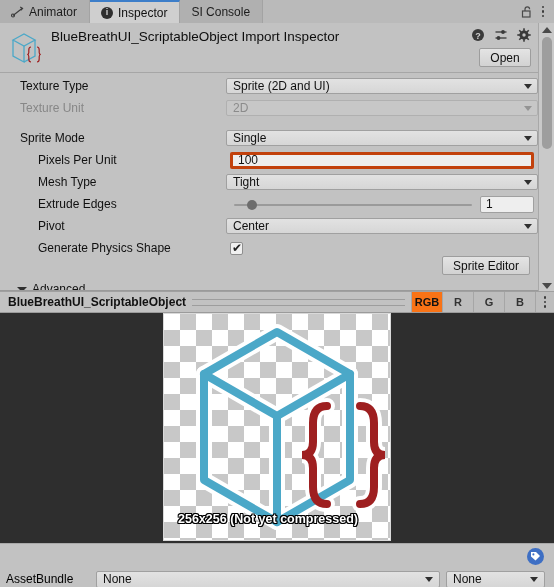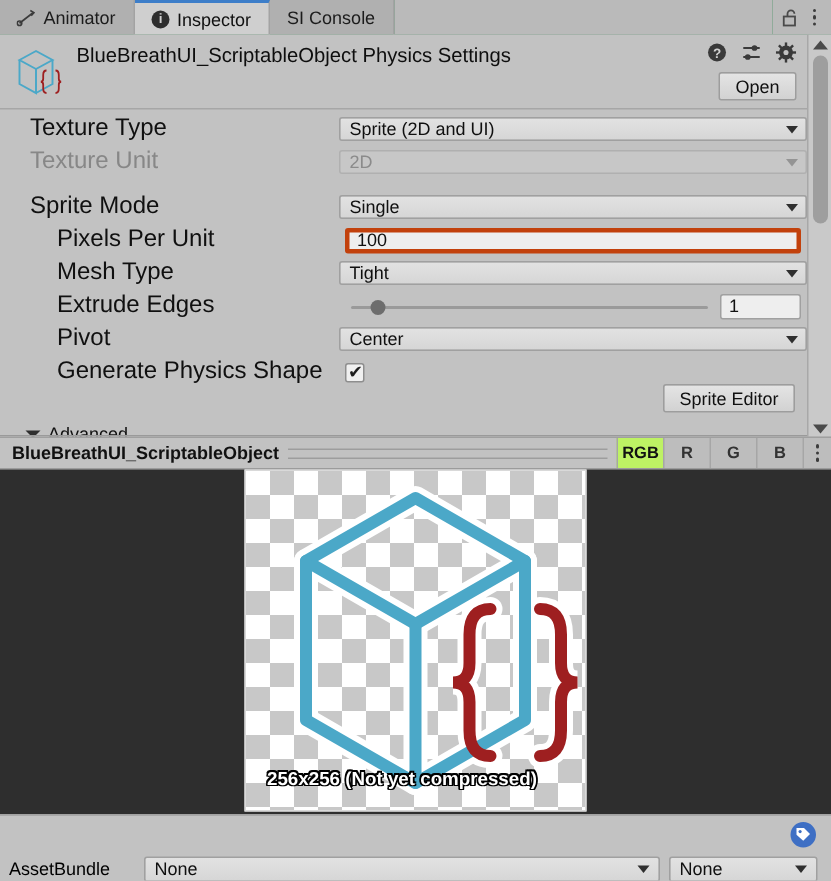--- a/index.html
+++ b/index.html
@@ -137,21 +137,21 @@
     background: #c2c2c2;
     overflow: hidden;
   }
   .row {
     display: flex;
     align-items: center;
     height: 20px;
     margin-top: 2px;
   }
   .row .lbl {
-    font-size: 16px;
+    font-size: 12px;
     color: #101010;
     white-space: nowrap;
   }
   .row .lbl.indent { padding-left: 18px; }
   .row.disabled .lbl { color: #878787; }
   .lbl-col { width: 230px; padding-left: 20px; box-sizing: border-box; }
 
   .field {
     position: relative;
     height: 17px;
@@ -353,21 +353,21 @@
     background: #bdbdbd;
     border-left: 1px solid #a6a6a6;
     font-size: 11px;
     font-weight: bold;
     color: #333;
     display: flex;
     align-items: center;
     justify-content: center;
     box-sizing: border-box;
   }
-  .chan.sel { background: #bef264; color: #121212; }
+  .chan.sel { background: #f97316; color: #121212; }
   .preview-kebab {
     width: 18px; height: 20px;
     border-left: 1px solid #a6a6a6;
     display: flex; align-items: center; justify-content: center;
     background: #bdbdbd;
   }
 
   
   .preview-body {
     position: absolute;
@@ -517,21 +517,21 @@
           <path d="M5 11 L5 27 L16 33 L16 17"></path>
           <path d="M27 11 L27 27 L16 33"></path>
         </g>
         <g fill="none" stroke="#9E1F20" stroke-width="1.2">
           <path d="M23 18 q-2.2 0 -2.2 3 v2.5 q0 2 -1.6 2 q1.6 0 1.6 2 v2.5 q0 3 2.2 3"></path>
           <path d="M29 18 q2.2 0 2.2 3 v2.5 q0 2 1.6 2 q-1.6 0 -1.6 2 v2.5 q0 3 -2.2 3"></path>
         </g>
       </svg>
     </span>
 
-    <div class="asset-title">BlueBreathUI_ScriptableObject Physics Settings</div>
+    <div class="asset-title">BlueBreathUI_ScriptableObject Import Inspector</div>
 
     <div class="header-icons">
       <span class="hicon">
         <svg width="14" height="14" viewBox="0 0 14 14">
           <circle cx="7" cy="7" r="6" fill="#3a3a3a"></circle>
           <text x="7" y="10.5" font-size="9" font-family="Liberation Sans, sans-serif" font-weight="bold" fill="#d2d2d2" text-anchor="middle">?</text>
         </svg>
       </span>
       <span class="hicon">
         <svg width="14" height="14" viewBox="0 0 14 14">

